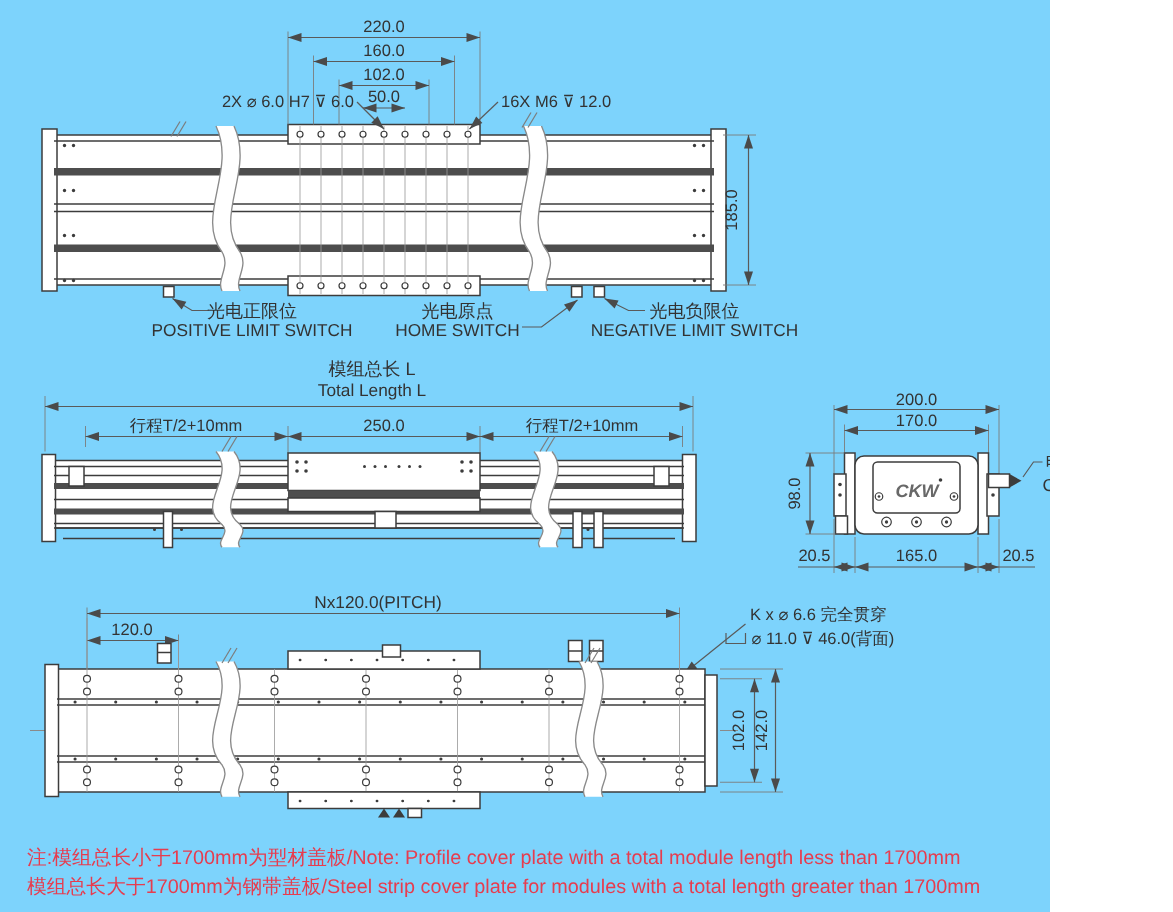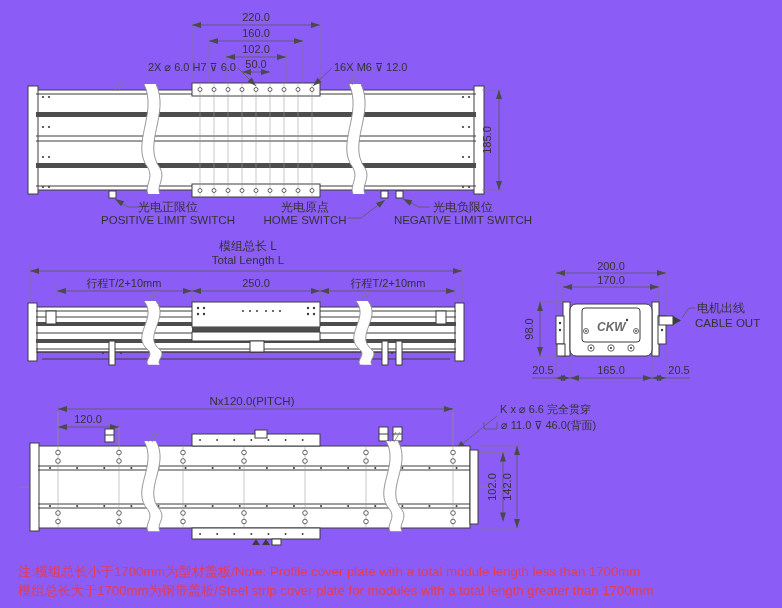--- a/index.html
+++ b/index.html
@@ -1,16 +1,16 @@
 <!DOCTYPE html>
 <html><head>
 <meta charset="utf-8">
 <style>
   html,body{margin:0;padding:0;background:#ffffff;}
-  .stage{position:relative;width:782px;height:608px;background:#8b5cf6;overflow:hidden;}
+  .stage{position:relative;width:700px;height:608px;background:#7dd3fc;overflow:hidden;}
   svg{display:block;}
   .o   {stroke:#3c3c3c;stroke-width:1;fill:none;}
   .of  {stroke:#3c3c3c;stroke-width:1;fill:#ffffff;}
   .band{fill:#4d4d4d;stroke:none;}
   .thin{stroke:#9a9a9a;stroke-width:.55;fill:none;}
   .dim {stroke:#5a5a5a;stroke-width:.8;fill:none;}
   .ext {stroke:#7c7c7c;stroke-width:.6;fill:none;}
   .ldr {stroke:#5a5a5a;stroke-width:.8;fill:none;}
   .cl  {stroke:#8a8a8a;stroke-width:.7;fill:none;stroke-dasharray:12 3 2 3;}
   .hole{fill:#ffffff;stroke:#3c3c3c;stroke-width:.8;}

